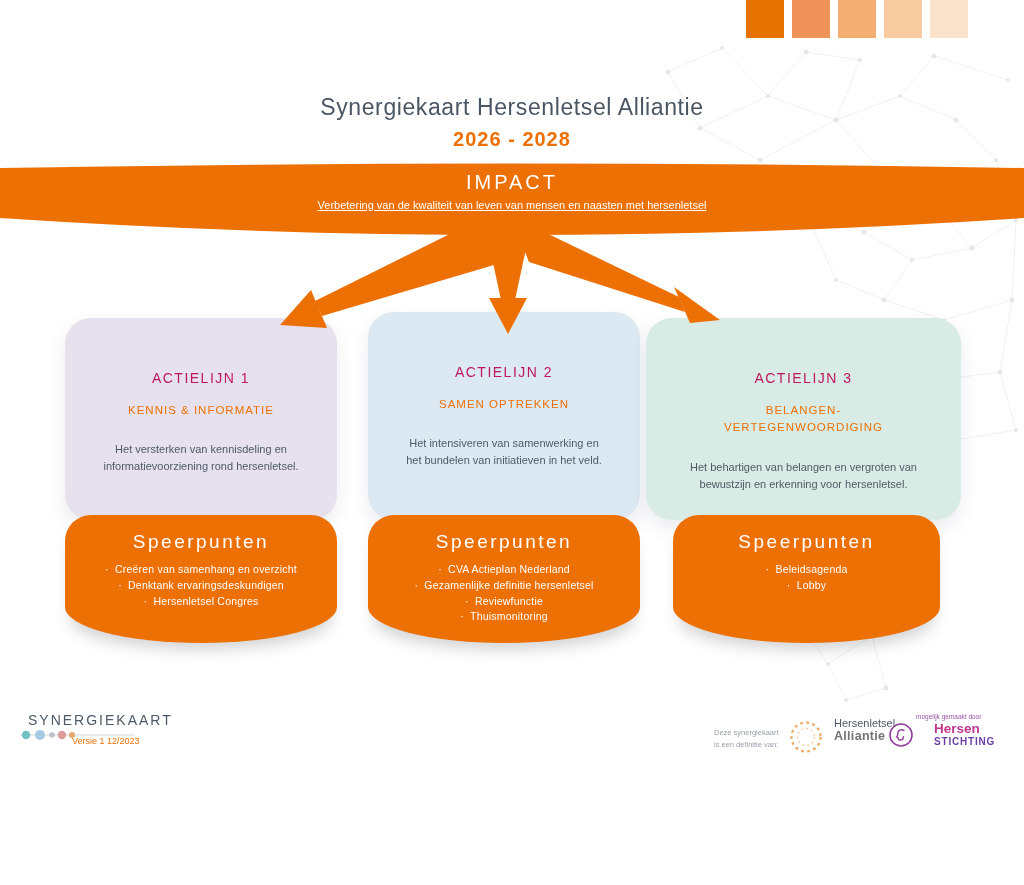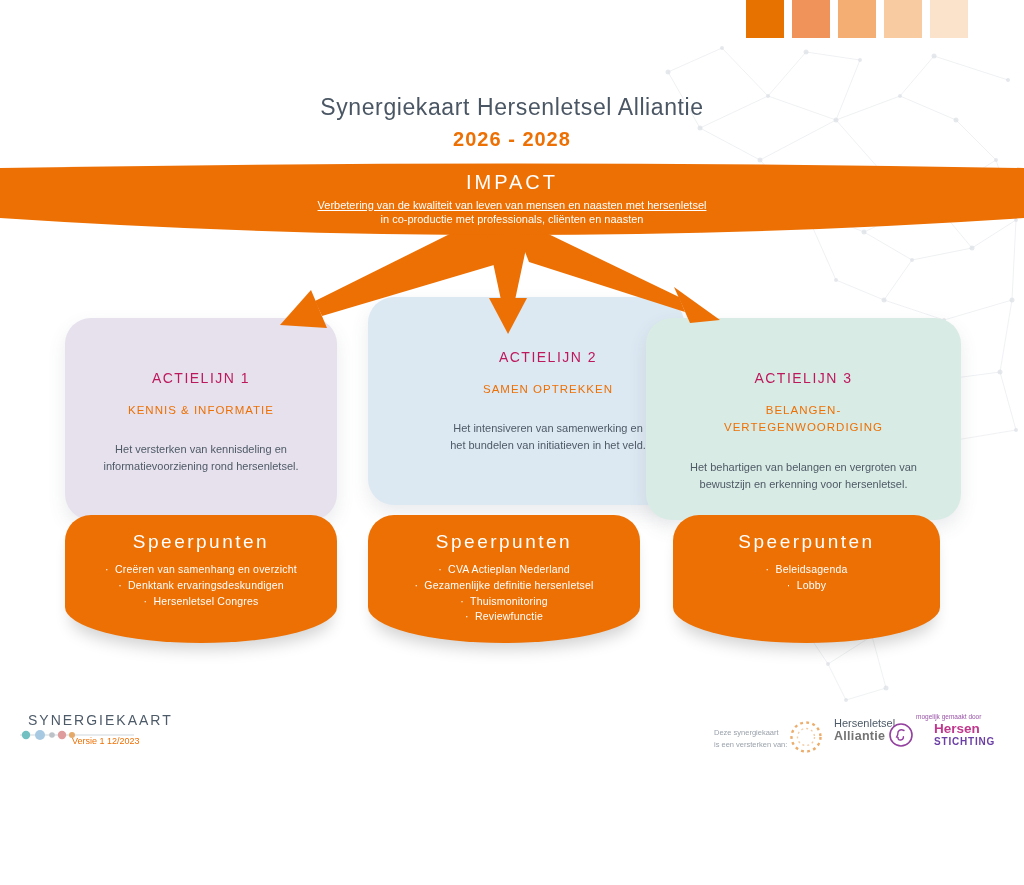--- a/index.html
+++ b/index.html
@@ -26,21 +26,21 @@
   .impact-line{position:absolute;left:0;width:100%;text-align:center;color:#fff;font-size:11px;}
   .impact-line1{top:199px;text-decoration:underline;}
   .impact-line2{top:213px;}
 
   .arrows{position:absolute;top:0;left:0;}
 
   
   .card{position:absolute;width:272px;border-radius:26px;text-align:center;
         box-shadow:0 8px 18px rgba(80,90,110,.12);}
   .card1{left:65px;top:318px;height:202px;}
-  .card2{left:368px;top:297px;height:208px;padding-left:44px;}
+  .card2{left:368px;top:312px;height:208px;}
   .card3{left:646px;top:318px;width:315px;height:202px;}
   .card-title{margin-top:52px;color:#be185d;font-size:14px;letter-spacing:1.5px;}
   .card-subtitle{margin:16px auto 0;max-width:190px;color:#ED7004;font-size:11.5px;
                  letter-spacing:1px;line-height:1.5;}
   .card-desc{margin-top:22px;padding:0 34px;color:#4E5A66;font-size:11px;line-height:1.55;}
 
   
   .speer{position:absolute;width:272px;height:128px;color:#fff;text-align:center;
          border-radius:26px 26px 50% 50% / 26px 26px 36px 36px;
          box-shadow:0 12px 16px -6px rgba(0,0,0,.18);}
@@ -159,22 +159,22 @@
       <div class="speer-item">Creëren van samenhang en overzicht</div>
       <div class="speer-item">Denktank ervaringsdeskundigen</div>
       <div class="speer-item">Hersenletsel Congres</div>
     </div>
   </div>
   <div class="speer speer2" style="background: rgb(237, 112, 4);">
     <div class="speer-title">Speerpunten</div>
     <div class="speer-items">
       <div class="speer-item">CVA Actieplan Nederland</div>
       <div class="speer-item">Gezamenlijke definitie hersenletsel</div>
+      <div class="speer-item">Reviewfunctie</div>
       <div class="speer-item">Thuismonitoring</div>
-      <div class="speer-item">Reviewfunctie</div>
     </div>
   </div>
   <div class="speer speer3" style="background: rgb(237, 112, 4);">
     <div class="speer-title">Speerpunten</div>
     <div class="speer-items">
       <div class="speer-item">Beleidsagenda</div>
       <div class="speer-item">Lobby</div>
     </div>
   </div>
 
@@ -191,36 +191,35 @@
       <polygon points="511,216 529,262 685,312 679,297" fill="#ED7004"></polygon>
       <polygon points="674,287 690,323 720,320" fill="#ED7004"></polygon>
     </g>
   </svg>
 
   <svg class="banner" width="1024" height="100" viewBox="0 0 1024 100">
     <path d="M0,10 Q512,1 1024,10 L1024,60 Q512,94 0,60 Z" fill="#ED7004"></path>
   </svg>
   <div class="impact-title">IMPACT</div>
   <div class="impact-line impact-line1">Verbetering van de kwaliteit van leven van mensen en naasten met hersenletsel</div>
-  <div class="impact-line impact-line2">in co-productie met professionals, cliënten en naasten</div>
 
   <div class="brand">SYNERGIEKAART</div>
   <svg class="dots-svg" width="130" height="18" viewBox="0 0 130 18">
     <line x1="4" y1="9" x2="118" y2="9" stroke="#D2D7DC" stroke-width="1.2"></line>
     <circle cx="10" cy="9" r="4.2" fill="#72C0C1"></circle>
     <circle cx="24" cy="9" r="5" fill="#A7C9E2"></circle>
     <circle cx="36" cy="9" r="2.8" fill="#BDC2C8"></circle>
     <circle cx="46" cy="9" r="4.2" fill="#DF9C9C"></circle>
     <circle cx="56" cy="9" r="3" fill="#E5A96A"></circle>
   </svg>
   <div class="version">Versie 1 12/2023</div>
 
   <div class="initiative">
     <div>Deze synergiekaart</div>
-    <div>is een versterken van:</div>
+    <div>is een definitie van:</div>
   </div>
 
   <div class="alliantie-logo">
     <svg width="40" height="40" viewBox="0 0 40 40">
       <circle cx="20" cy="20" r="14.5" fill="none" stroke="#ECAC6B" stroke-width="2.4" stroke-dasharray="2.8 3.4"></circle>
       <circle cx="20" cy="20" r="8.5" fill="none" stroke="#F3CBA2" stroke-width="1.4" stroke-dasharray="2 3"></circle>
     </svg>
     <div>
       <div class="alliantie-line1">Hersenletsel</div>
       <div class="alliantie-line2">Alliantie</div>

